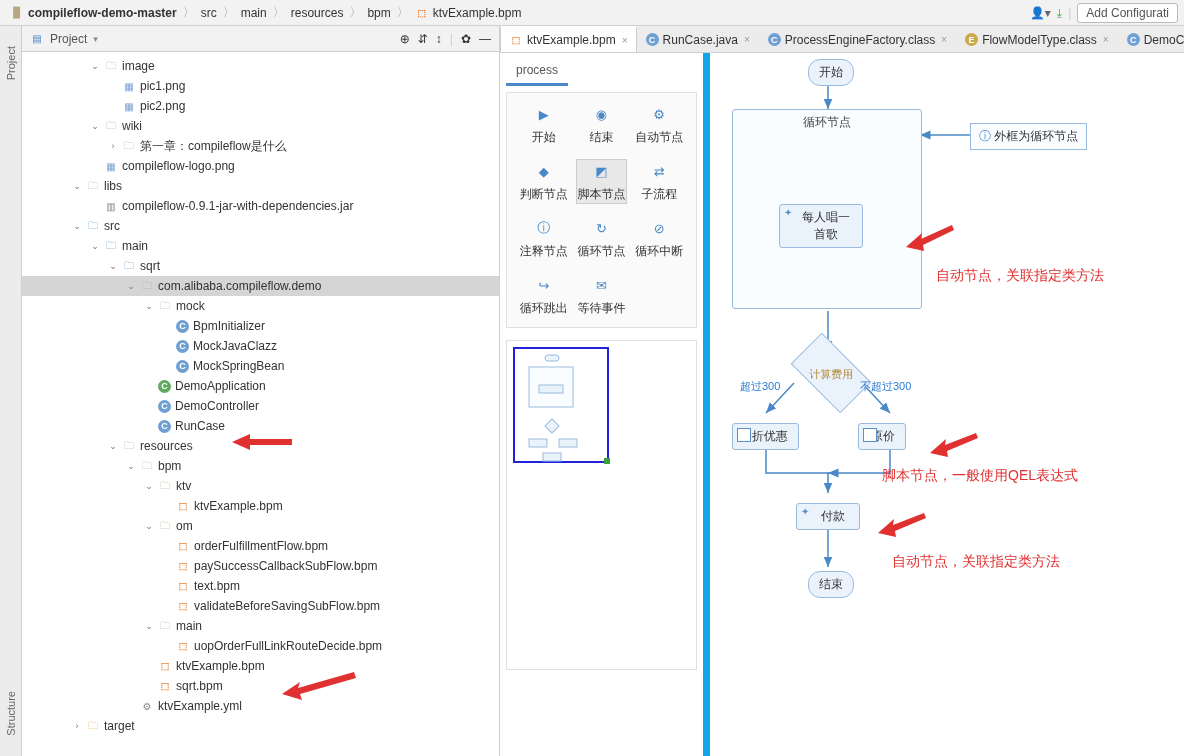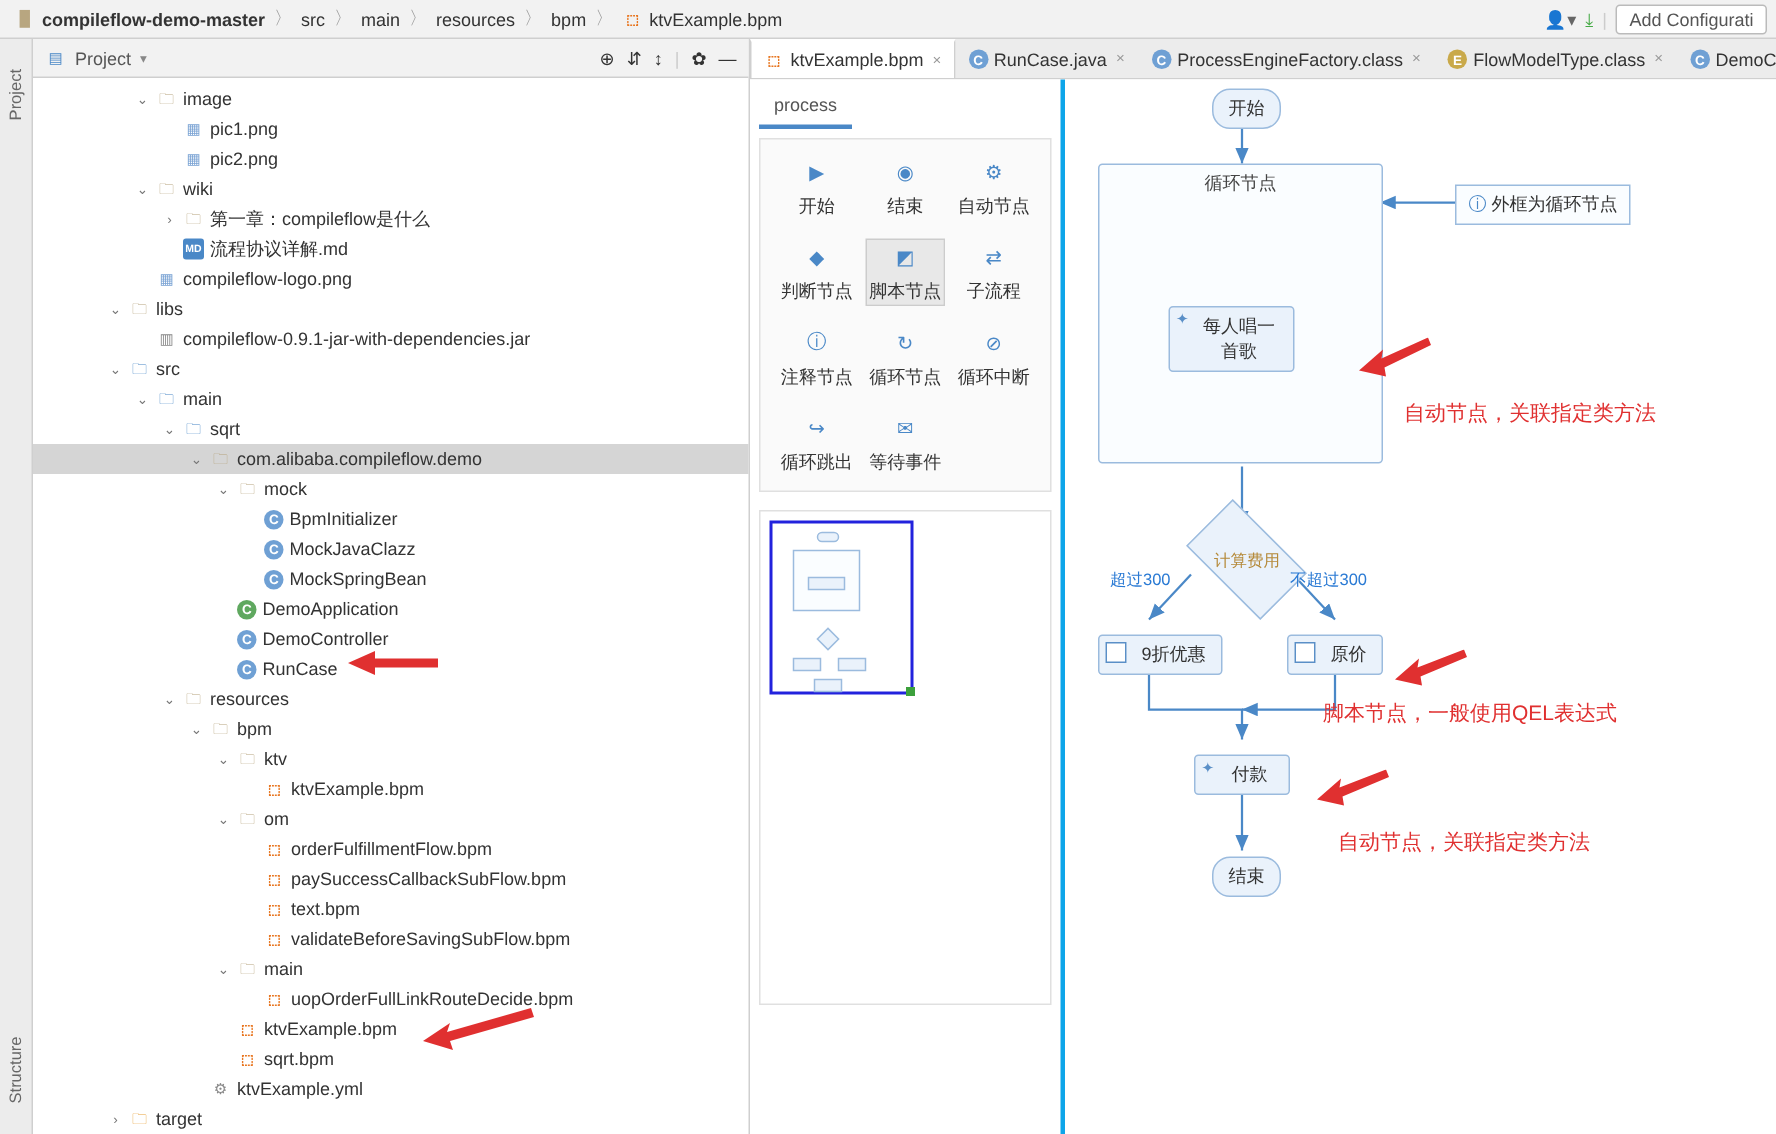--- a/index.html
+++ b/index.html
@@ -28,37 +28,37 @@
 .cls{background:#6fa0d4;color:#fff;border-radius:50%;width:13px;height:13px;font-size:9px;font-weight:bold}
 .cls.g{background:#5fa85f}
 .bpm{color:#e87722;font-weight:bold;font-size:9px}
 .yml{color:#888}
 .editor{flex:1;display:flex;flex-direction:column;min-width:0}
 .tabs{height:27px;background:#ececec;border-bottom:1px solid #cfcfcf;display:flex;align-items:flex-end;overflow:hidden}
 .tab{height:26px;padding:0 8px;display:flex;align-items:center;gap:4px;border:1px solid transparent;border-bottom:none;color:#555;font-size:11px}
 .tab.act{background:#fff;border-color:#cfcfcf;border-top:2px solid #fff}
 .tab .x{color:#999;font-size:10px;margin-left:2px}
 .canvas{flex:1;display:flex;background:#fff}
-.palette{width:210px;border-right:3px solid #0ea5e9;background:#fff;display:flex;flex-direction:column}
+.palette{width:210px;border-right:7px solid #0ea5e9;background:#fff;display:flex;flex-direction:column}
 .pal-hdr{padding:6px 10px;color:#555;border-bottom:3px solid #4a88c7;width:fit-content;margin:4px 0 0 6px;font-size:12px}
 .pal-grid{padding:10px 12px;display:grid;grid-template-columns:repeat(3,1fr);gap:14px 8px;border:1px solid #e0e0e0;margin:6px;background:#fafafa}
 .pal-item{display:flex;flex-direction:column;align-items:center;gap:4px;font-size:11px;color:#555}
 .pal-ic{width:22px;height:22px;border-radius:50%;display:flex;align-items:center;justify-content:center;font-size:13px;color:#4a88c7}
 .pal-item.sel{background:#e8e8e8;outline:1px solid #ccc}
 .minimap{margin:6px;height:330px;background:#fff;border:1px solid #e0e0e0;position:relative}
 .mini-box{position:absolute;left:6px;top:6px;width:96px;height:116px;border:2px solid #2222dd;background:#fff}
 .mini-dot{position:absolute;right:-3px;bottom:-3px;width:6px;height:6px;background:#3ca03c}
 .flow{flex:1;position:relative;background:#fff;overflow:hidden}
 .fnode{position:absolute;background:#eaf2fb;border:1px solid #9bbbde;border-radius:3px;padding:4px 10px;font-size:12px;color:#333;text-align:center}
 .fstart{border-radius:12px}
 .floop{background:#fafdff;border:1px solid #9bbbde;width:190px;height:200px}
 .floop-lbl{position:absolute;top:4px;left:0;right:0;text-align:center;color:#444;font-size:12px}
 .fdiamond{position:absolute;width:70px;height:44px;background:#eaf2fb;border:1px solid #9bbbde;transform:rotate(45deg)}
 .fdiamond-lbl{position:absolute;transform:rotate(-45deg);width:70px;text-align:center;font-size:11px;color:#b58a3a;left:0;top:14px}
-.fscript{padding-left:28px}
+.fscript{padding-left:12px}
 .fscript::before{content:'';position:absolute;left:4px;top:4px;width:12px;height:12px;border:1px solid #5a8fc7;background:#fff}
 .fauto::before{content:'✦';position:absolute;left:4px;top:2px;color:#5a8fc7;font-size:10px}
 .fauto{padding-left:20px}
 .ann{position:absolute;color:#e03030;font-size:14px;white-space:nowrap}
 .edge-lbl{position:absolute;color:#2a7ad4;font-size:11px}
 .info-node{position:absolute;background:#fafdff;border:1px solid #9bbbde;padding:4px 8px;font-size:12px}
 .collapse-btn{position:absolute;width:10px;height:10px;border:1px solid #888;background:#fff;font-size:8px;text-align:center;line-height:8px;color:#666}
 svg.flowlines{position:absolute;left:0;top:0;width:100%;height:100%;pointer-events:none}
 .red-arrow{position:absolute;pointer-events:none}
 </style>
@@ -133,25 +133,20 @@
         </div>
         <div class="node" style="padding-left: 68px;">
           <span class="arr">⌄</span>
           <span class="fic folder">🗀</span>
           <span>wiki</span>
         </div>
         <div class="node" style="padding-left: 86px;">
           <span class="arr">›</span>
           <span class="fic folder">🗀</span>
           <span>第一章：compileflow是什么</span>
-        </div>
-        <div class="node" style="padding-left: 86px;">
-          <span class="arr"></span>
-          <span class="fic md">MD</span>
-          <span>流程协议详解.md</span>
         </div>
         <div class="node" style="padding-left: 68px;">
           <span class="arr"></span>
           <span class="fic cimg">▦</span>
           <span>compileflow-logo.png</span>
         </div>
         <div class="node" style="padding-left: 50px;">
           <span class="arr">⌄</span>
           <span class="fic folder">🗀</span>
           <span>libs</span>

